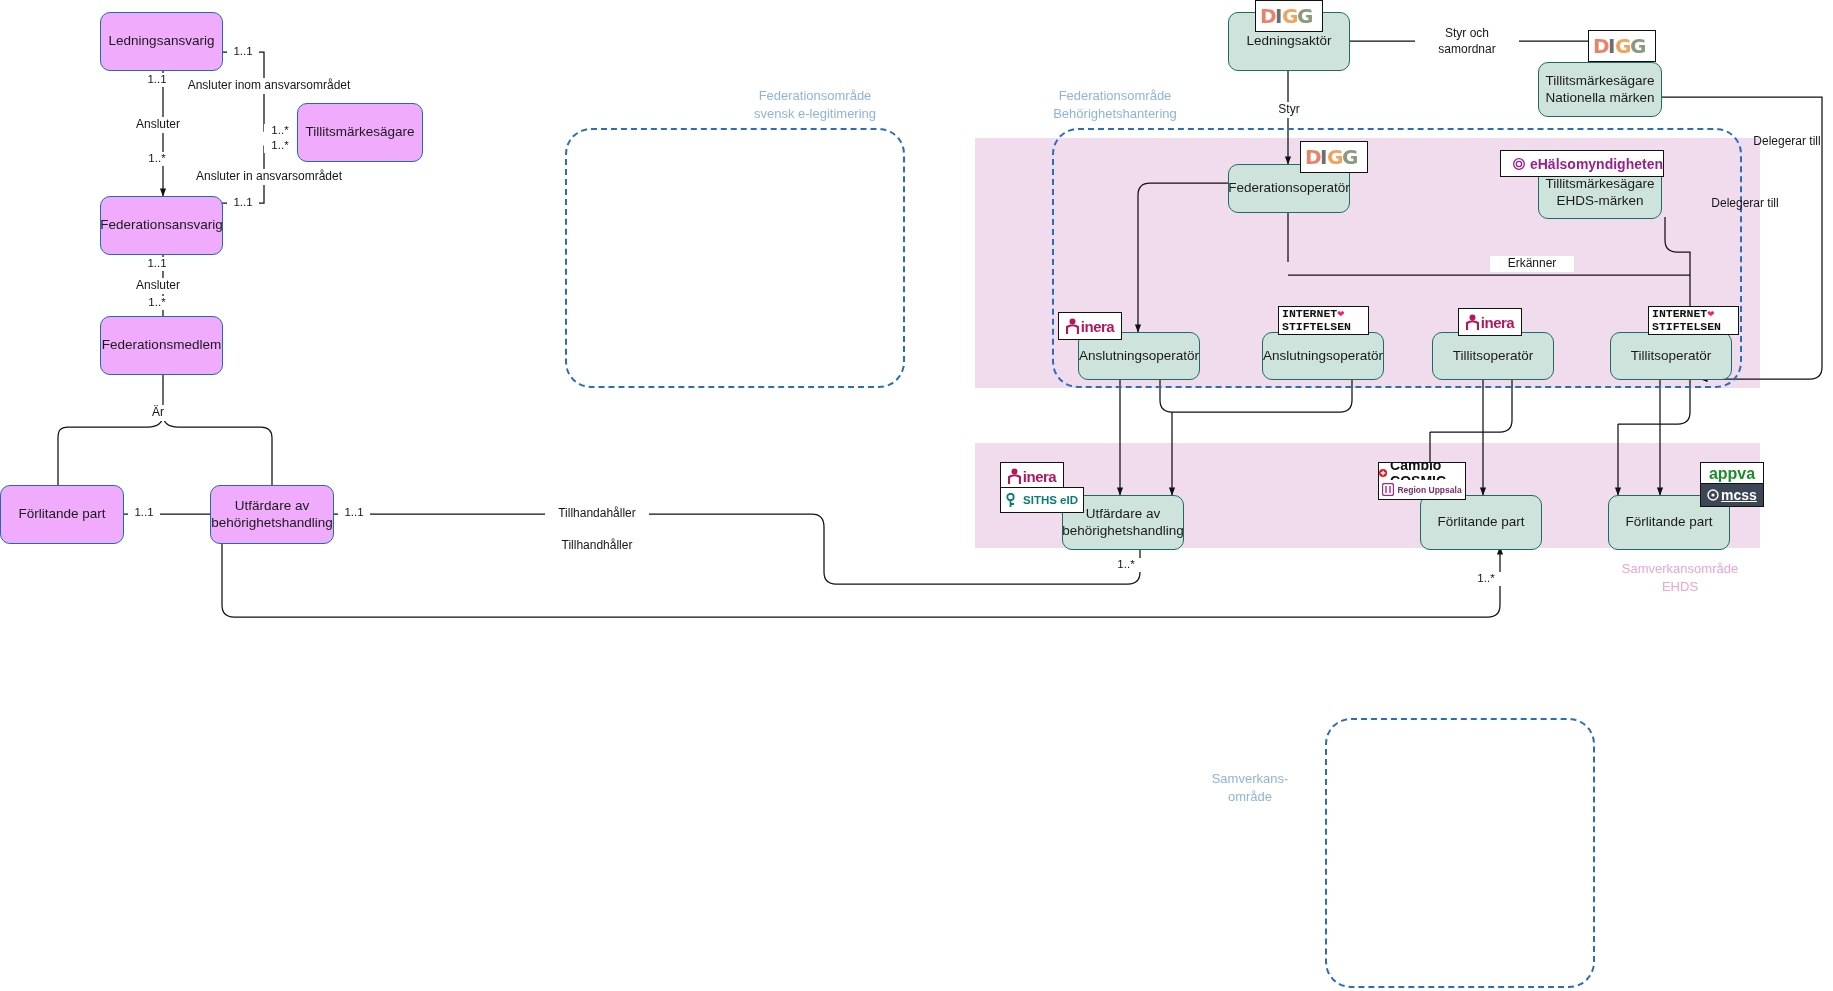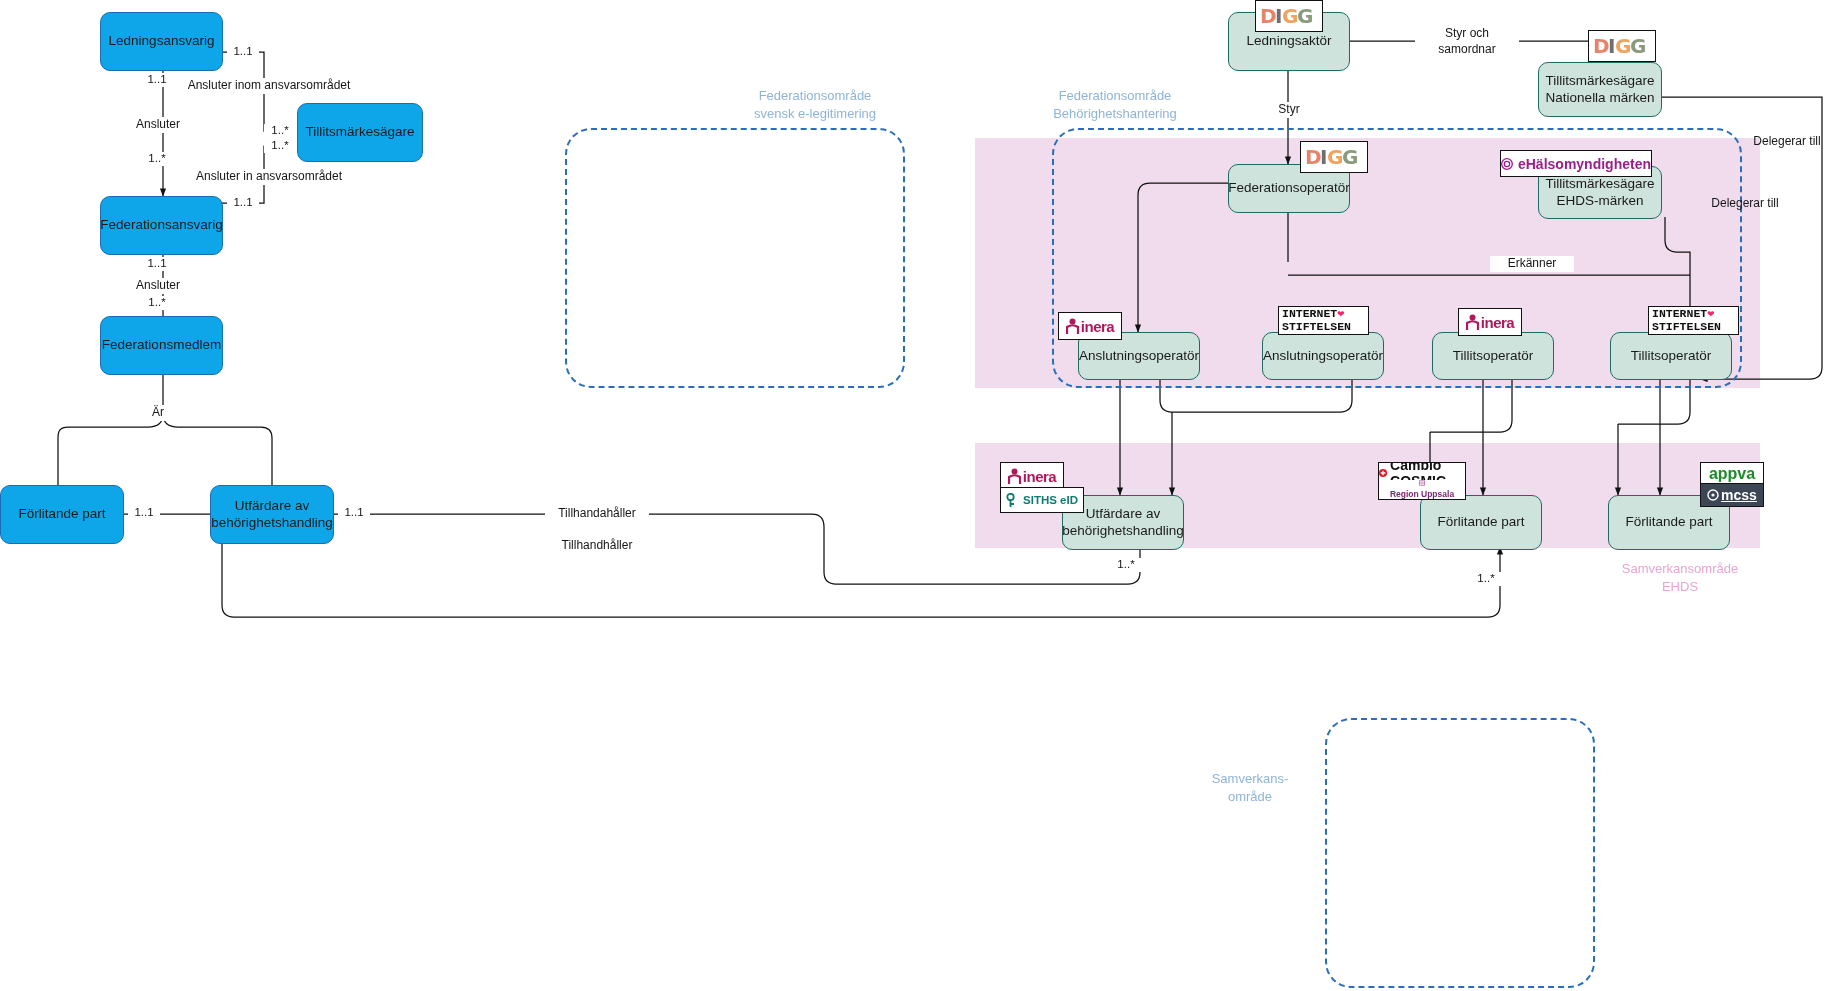--- a/index.html
+++ b/index.html
@@ -4,21 +4,21 @@
 <style>
   html,body{margin:0;padding:0;background:#ffffff;}
   body{width:1833px;height:991px;position:relative;overflow:hidden;
        font-family:"Liberation Sans","DejaVu Sans",sans-serif;}
   #stage{position:absolute;left:0;top:0;width:1833px;height:991px;}
   svg#wires{position:absolute;left:0;top:0;width:1833px;height:991px;pointer-events:none;}
 
   .node{position:absolute;box-sizing:border-box;display:flex;align-items:center;
         justify-content:center;text-align:center;border-radius:10px;
         font-size:13.5px;color:#1a1a1a;line-height:1.25;padding:2px 4px;z-index:5;}
-  .blue{background:#0ea5e9;border:1.4px solid #1b6cb5;}
+  .blue{background:#f0abfc;border:1.4px solid #1b6cb5;}
   .teal{background:#cfe3dd;border:1.4px solid #1f6b63;}
 
   .zone{position:absolute;box-sizing:border-box;border:2px dashed #2a6ebb;
         border-radius:26px;z-index:1;}
   .zonelbl{position:absolute;font-size:13px;color:#8fb4d8;text-align:center;
            line-height:1.35;z-index:2;}
   .pinkzone{position:absolute;background:#f0dced;z-index:0;}
   .pinklbl{position:absolute;font-size:13px;color:#e8a6d2;text-align:center;
            line-height:1.35;z-index:6;}
 
@@ -35,21 +35,21 @@
   .inera{width:62px;height:26px;display:flex;align-items:center;justify-content:center;
          gap:2px;color:#b2175c;font-weight:bold;font-size:15px;letter-spacing:-.5px;}
   .isoc{width:86px;height:27px;flex-direction:column;align-items:flex-start;
         justify-content:center;padding-left:3px;
         font-family:"Liberation Mono","DejaVu Sans Mono",monospace;
         font-size:11.5px;font-weight:bold;color:#111;line-height:1.05;}
   .ehm{width:150px;height:25px;gap:5px;color:#9c1e8c;font-weight:bold;font-size:14px;}
   .siths{width:82px;height:24px;gap:4px;color:#0c7b72;font-weight:bold;font-size:11.5px;}
   .cosmic{width:86px;height:19px;gap:3px;font-size:14px;font-weight:bold;color:#111;}
   .uppsala{width:86px;height:19px;gap:3px;font-size:8.5px;color:#7a2a6e;font-weight:bold;
-           border-top:0;flex-direction:column;}
+           border-top:0;}
   .appva{width:62px;height:22px;color:#1c8c2a;font-weight:bold;font-size:16px;}
   .mcss{width:62px;height:22px;background:#3c4654;color:#fff;font-weight:bold;
         font-size:14px;gap:2px;}
 </style>
 </head>
 <body>
 
 <div id="stage">
 
   <div class="pinkzone" style="left:975px;top:138px;width:785px;height:250px;"></div>
@@ -228,21 +228,21 @@
       <text x="38" y="19" font-family="DejaVu Sans, sans-serif" font-size="20" font-weight="bold" fill="#8a9b7d">G</text>
     </svg>
   </div>
 
   <div class="node teal" style="left:1538px;top:166px;width:124px;height:53px;">
     <span>
       <span>Tillitsmärkesägare</span><br>
       <span>EHDS-märken</span>
     </span>
   </div>
-  <div class="logo ehm" style="left:1500px;top:150px;">
+  <div class="logo ehm" style="left:1500px;top:150px;padding-left:12px;">
     <svg width="18" height="18" viewBox="0 0 18 18">
       <circle cx="9" cy="9" r="8" fill="none" stroke="#9c1e8c" stroke-width="2"></circle>
       <circle cx="9" cy="9" r="4" fill="none" stroke="#9c1e8c" stroke-width="2"></circle>
     </svg>
     <span>eHälsomyndigheten</span>
   </div>
 
   <div class="node teal" style="left:1078px;top:332px;width:122px;height:48px;">
     <span>Anslutningsoperatör</span>
   </div>

